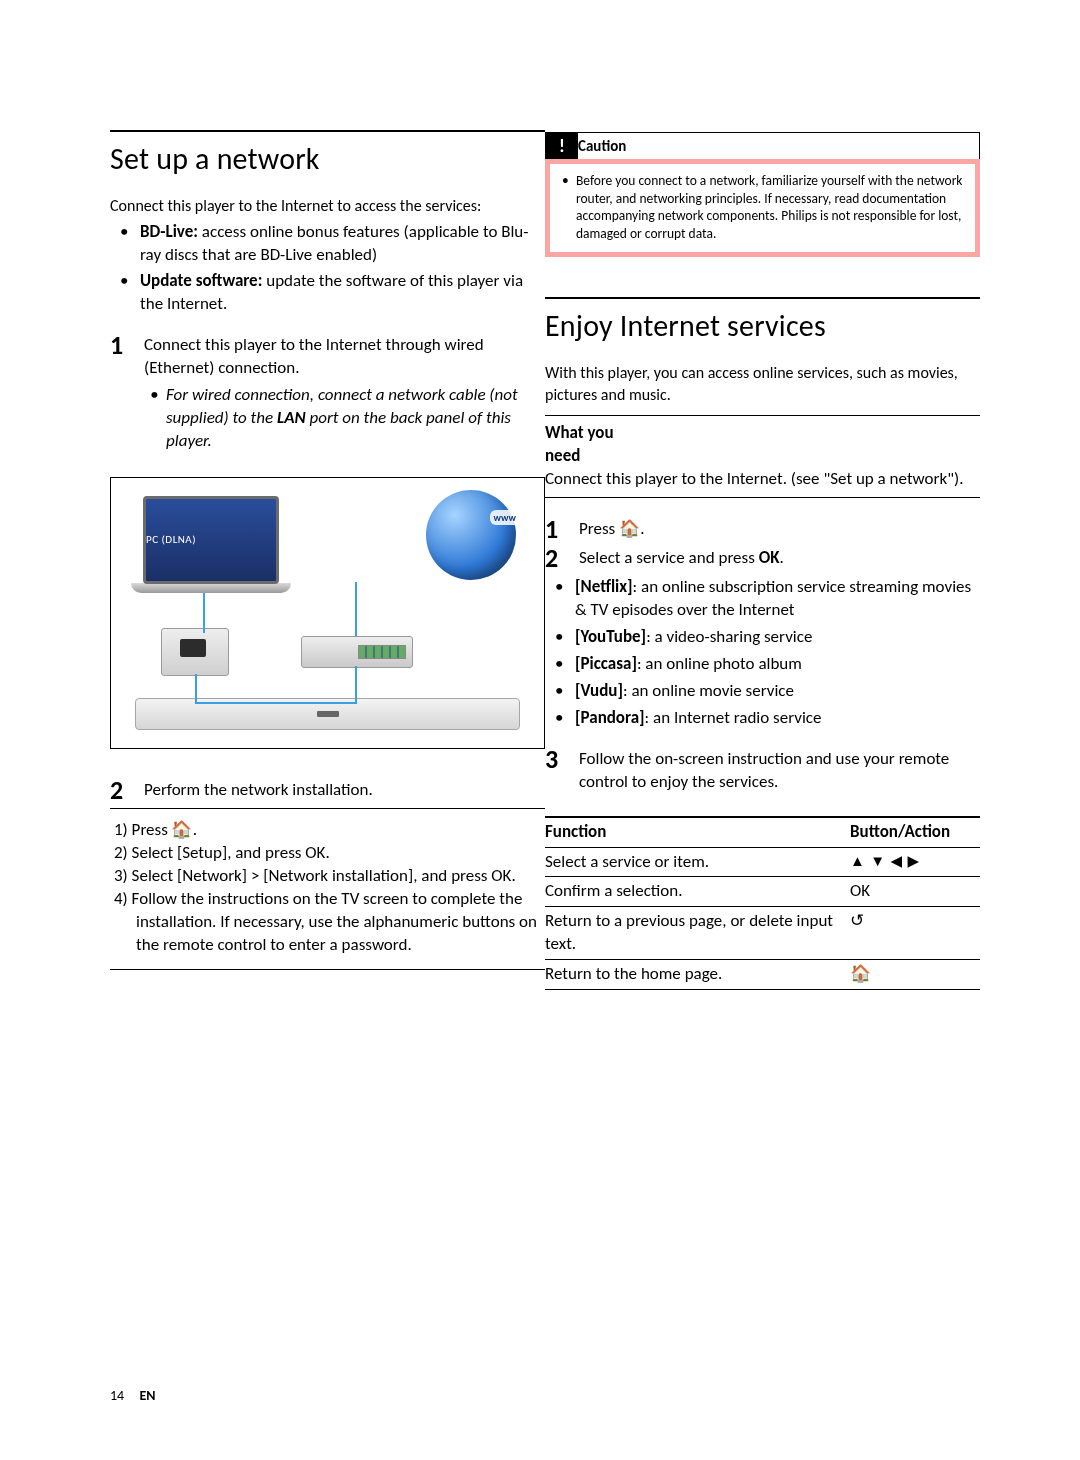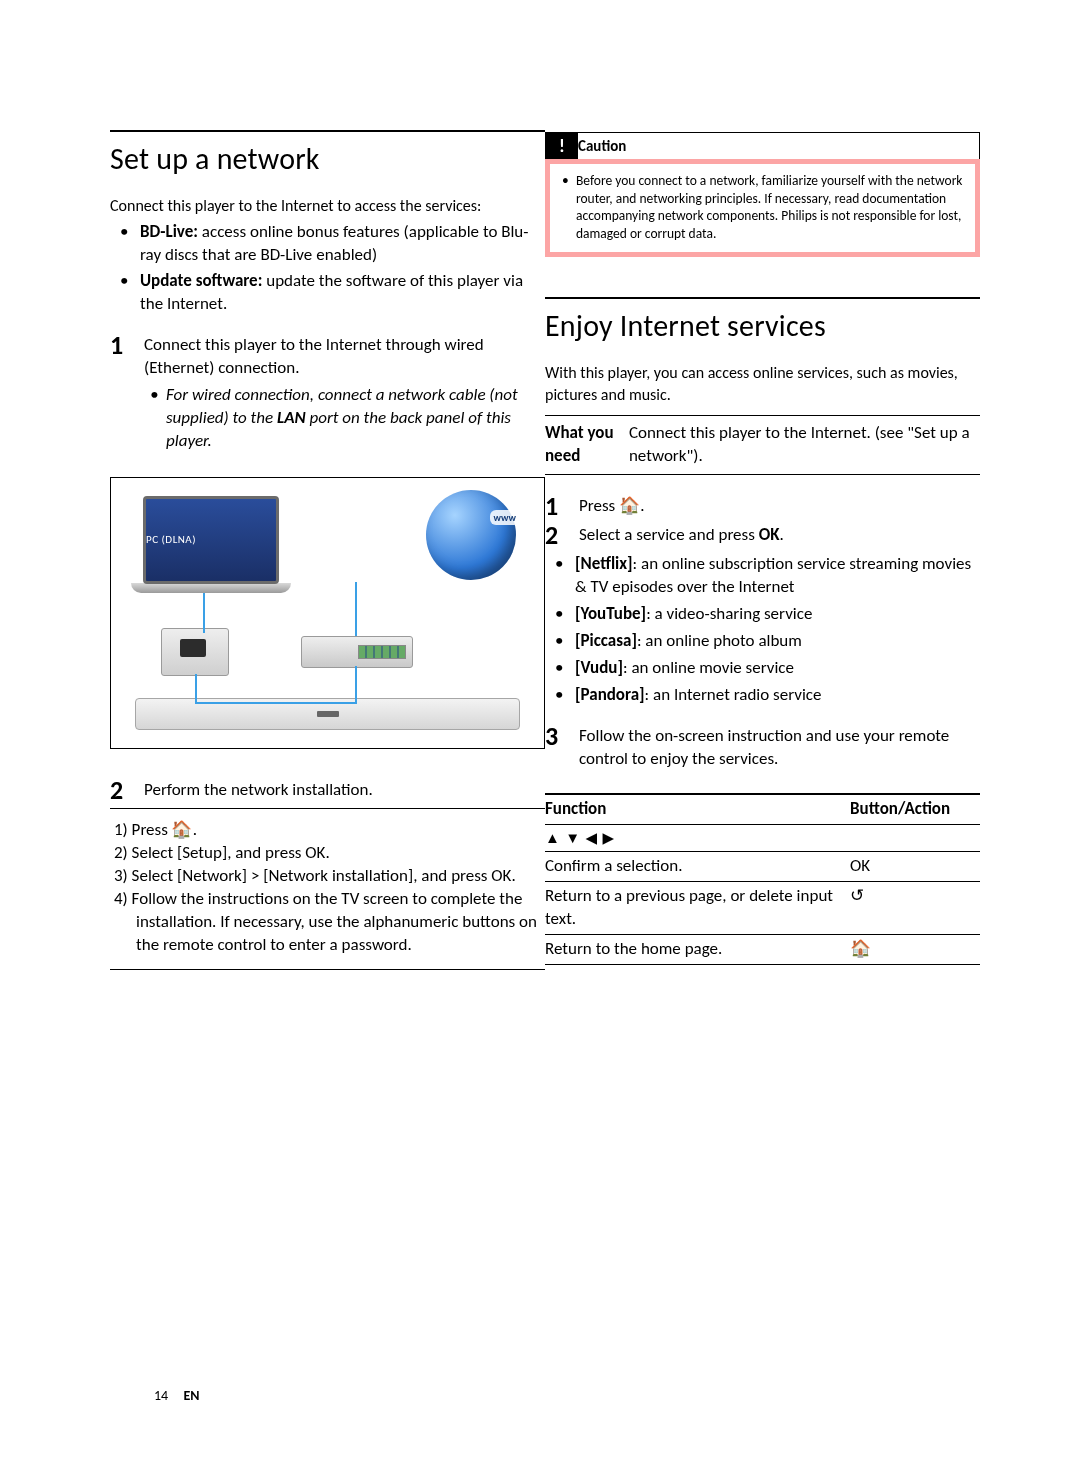--- a/index.html
+++ b/index.html
@@ -253,20 +253,21 @@
     content: "•";
     position: absolute; left: 0; top: 0;
   }
 
   
   .need-table .thin-rule { margin: 10px 0 6px 0; }
   .need-row {
     display: flex;
     font-size: 17px;
     line-height: 1.35;
+    flex-direction: column;
   }
   .need-row .k { width: 100px; }
 
   
   .func-table { margin-top: 22px; }
   .func-row {
     display:flex;
     font-size: 17px;
     line-height:1.35;
     padding: 3px 0;
@@ -276,21 +277,21 @@
   .func-row .f { flex: 1; padding-right: 8px;}
   .func-row .a { width: 130px; }
   .arrows { letter-spacing: 1px; font-size: 15px;}
 
   .footer {
     position: absolute;
     left: 110px;
     bottom: 56px;
     font-size: 14px;
   }
-  .footer .pn { margin-right: 12px; margin-left: 44px; }
+  .footer .pn { margin-right: 12px; }
   .footer .lang { font-weight: 600; }
 </style>
 </head>
 <body>
 
 <div class="page">
 
   <div class="col">
     <div class="h-rule"></div>
     <h1 class="section">Set up a network</h1>
@@ -388,20 +389,21 @@
     <ol class="bignum" style="counter-reset: bn 2;">
       <li>Follow the on-screen instruction and use your remote control to enjoy the services.</li>
     </ol>
 
     <div class="func-table">
       <div class="func-row header">
         <div class="f b">Function</div>
         <div class="a b">Button/Action</div>
       </div>
       <div class="func-row">
+        <div class="f">Select a service or item.</div>
         <div class="a arrows">▲ ▼ ◀ ▶</div>
       </div>
       <div class="func-row">
         <div class="f">Confirm a selection.</div>
         <div class="a">OK</div>
       </div>
       <div class="func-row">
         <div class="f">Return to a previous page, or delete input text.</div>
         <div class="a">↺</div>
       </div>

